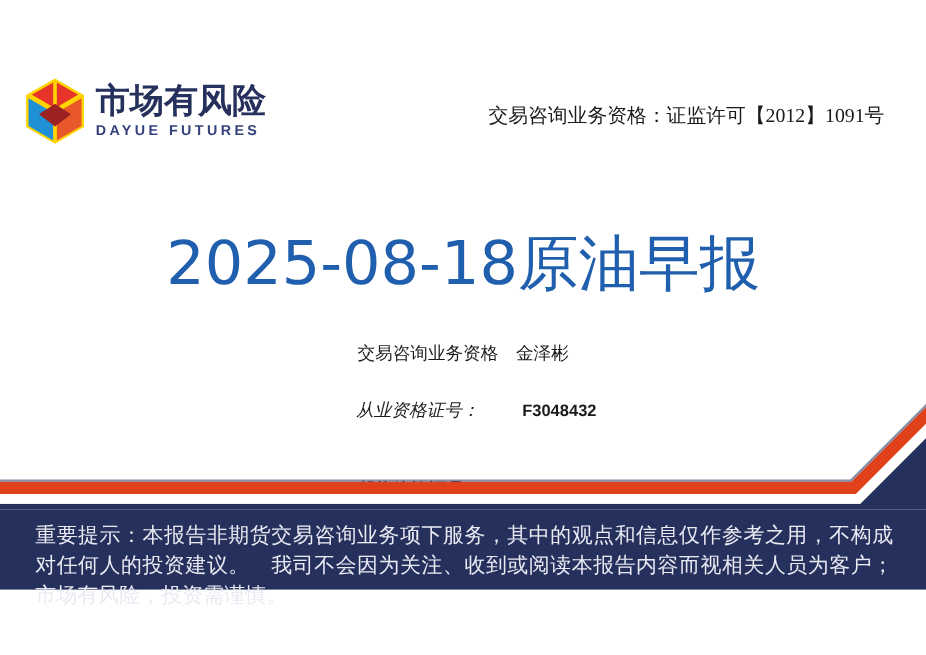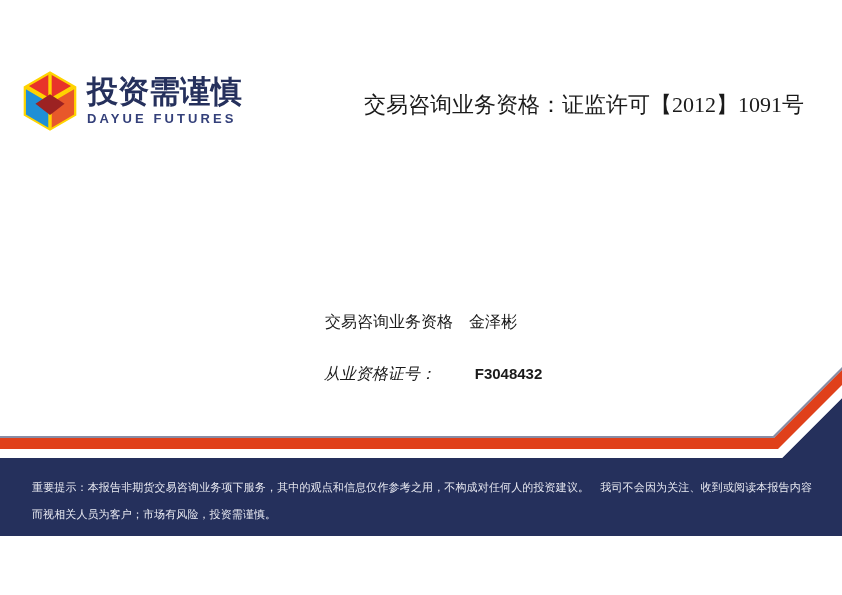--- a/index.html
+++ b/index.html
@@ -61,21 +61,21 @@
     color: #34407a;
     letter-spacing: 3.1px;
     margin-top: 2px;
     white-space: nowrap;
   }
   .license-line {
     position: absolute;
     right: 38px;
     top: 92px;
     font-family: "Liberation Serif", "DejaVu Serif", serif;
-    font-size: 22px;
+    font-size: 18px;
     line-height: 26px;
     color: #1a1a1a;
     white-space: nowrap;
   }
 
   
   .title {
     position: absolute;
     left: 0;
     top: 206px;
@@ -140,21 +140,21 @@
     left: 0;
     top: 463px;
     width: 842px;
     height: 73px;
     background: #25305c;
     box-sizing: border-box;
     padding: 11px 30px 0 32px;
   }
   .disclaimer-text {
     font-family: "Liberation Serif", "DejaVu Serif", serif;
-    font-size: 11px;
+    font-size: 19px;
     line-height: 27px;
     color: #e9eaf2;
     text-align: justify;
     text-align-last: left;
     white-space: normal;
     letter-spacing: 0.1px;
   }
 </style>
 </head>
 <body>
@@ -179,28 +179,29 @@
           <polygon points="47,7 53,7 53,55 47,55" fill="#ffd400"></polygon>
           <polygon points="7,31 10,27 53,52 50,57" fill="#ffd400"></polygon>
           <polygon points="93,31 90,27 47,52 50,57" fill="#ffd400"></polygon>
           <polygon points="47,55 53,55 53,105 47,105" fill="#ffd400"></polygon>
 
           <polygon points="50,43 76,60 50,80 24,60" fill="#9c2222"></polygon>
         </svg>
       </span>
 
       <span class="logo-text">
-        <span class="logo-cn">投资需谨慎</span>
+        <span class="logo-cn">市场有风险</span>
         <span class="logo-en">DAYUE FUTURES</span>
       </span>
     </div>
 
     <div class="license-line">交易咨询业务资格：证监许可【2012】1091号</div>
   </div>
 
+  <div class="title">2025-08-18原油早报</div>
 
   <div class="author-block">
     <div class="author-line dept">交易咨询业务资格　金泽彬</div>
     <div class="author-line">
       <span class="lbl">从业资格证号：</span><span class="val">F3048432</span>
     </div>
     <div class="author-line">
       <span class="lbl">投资咨询证号：</span><span class="val">Z0015557</span>
     </div>
     <div class="author-line">

